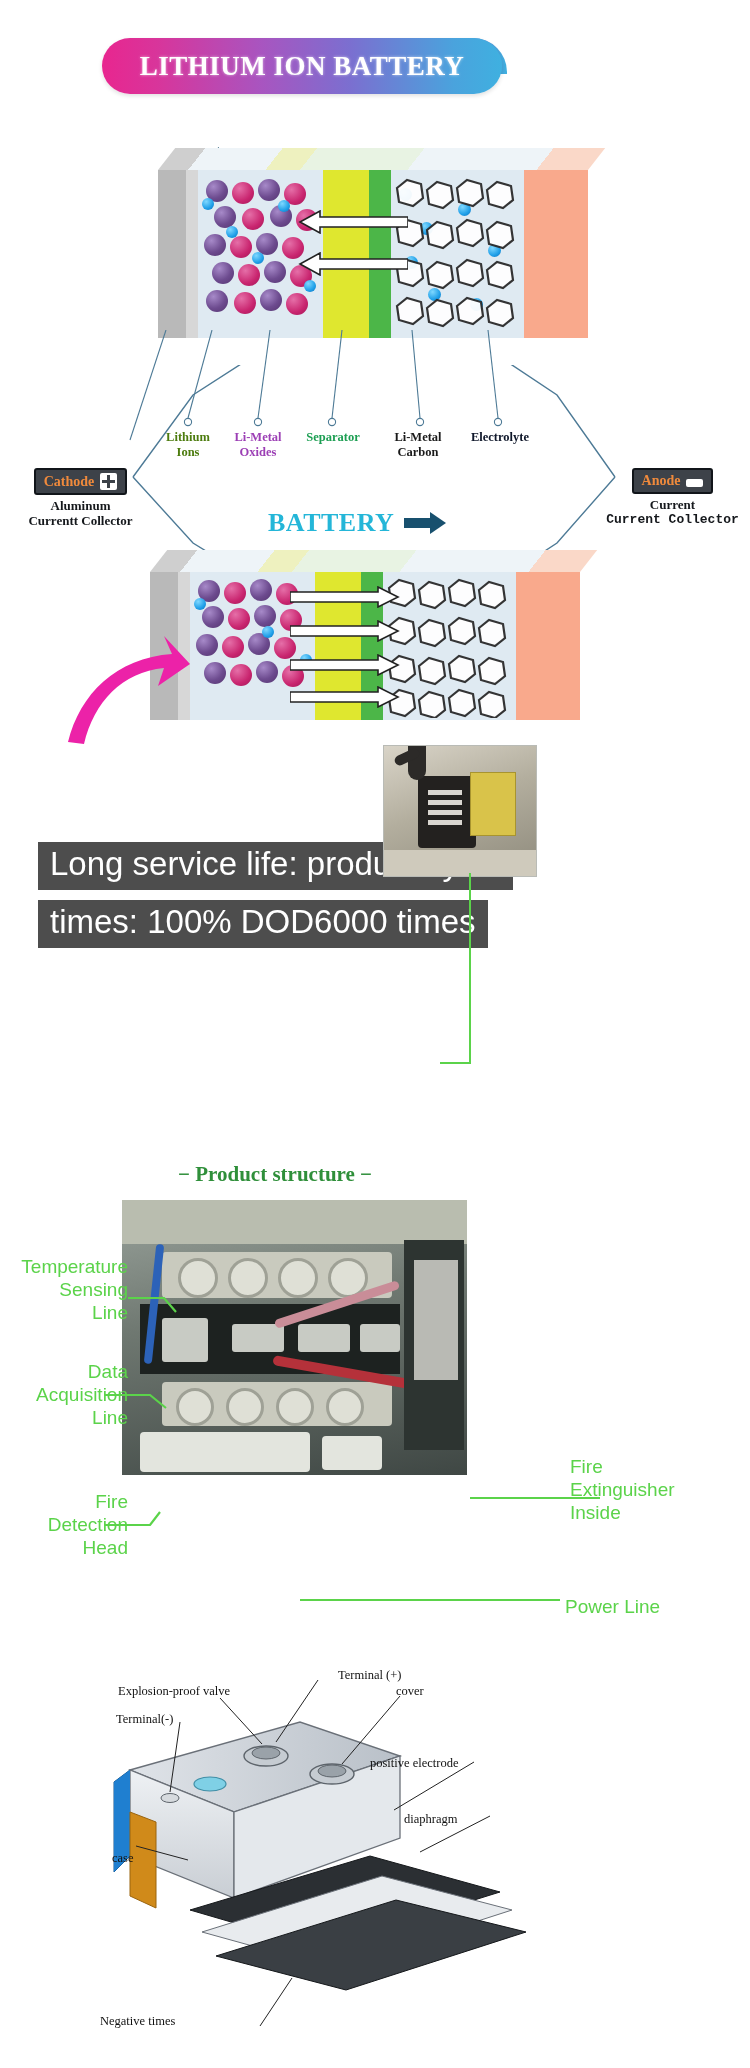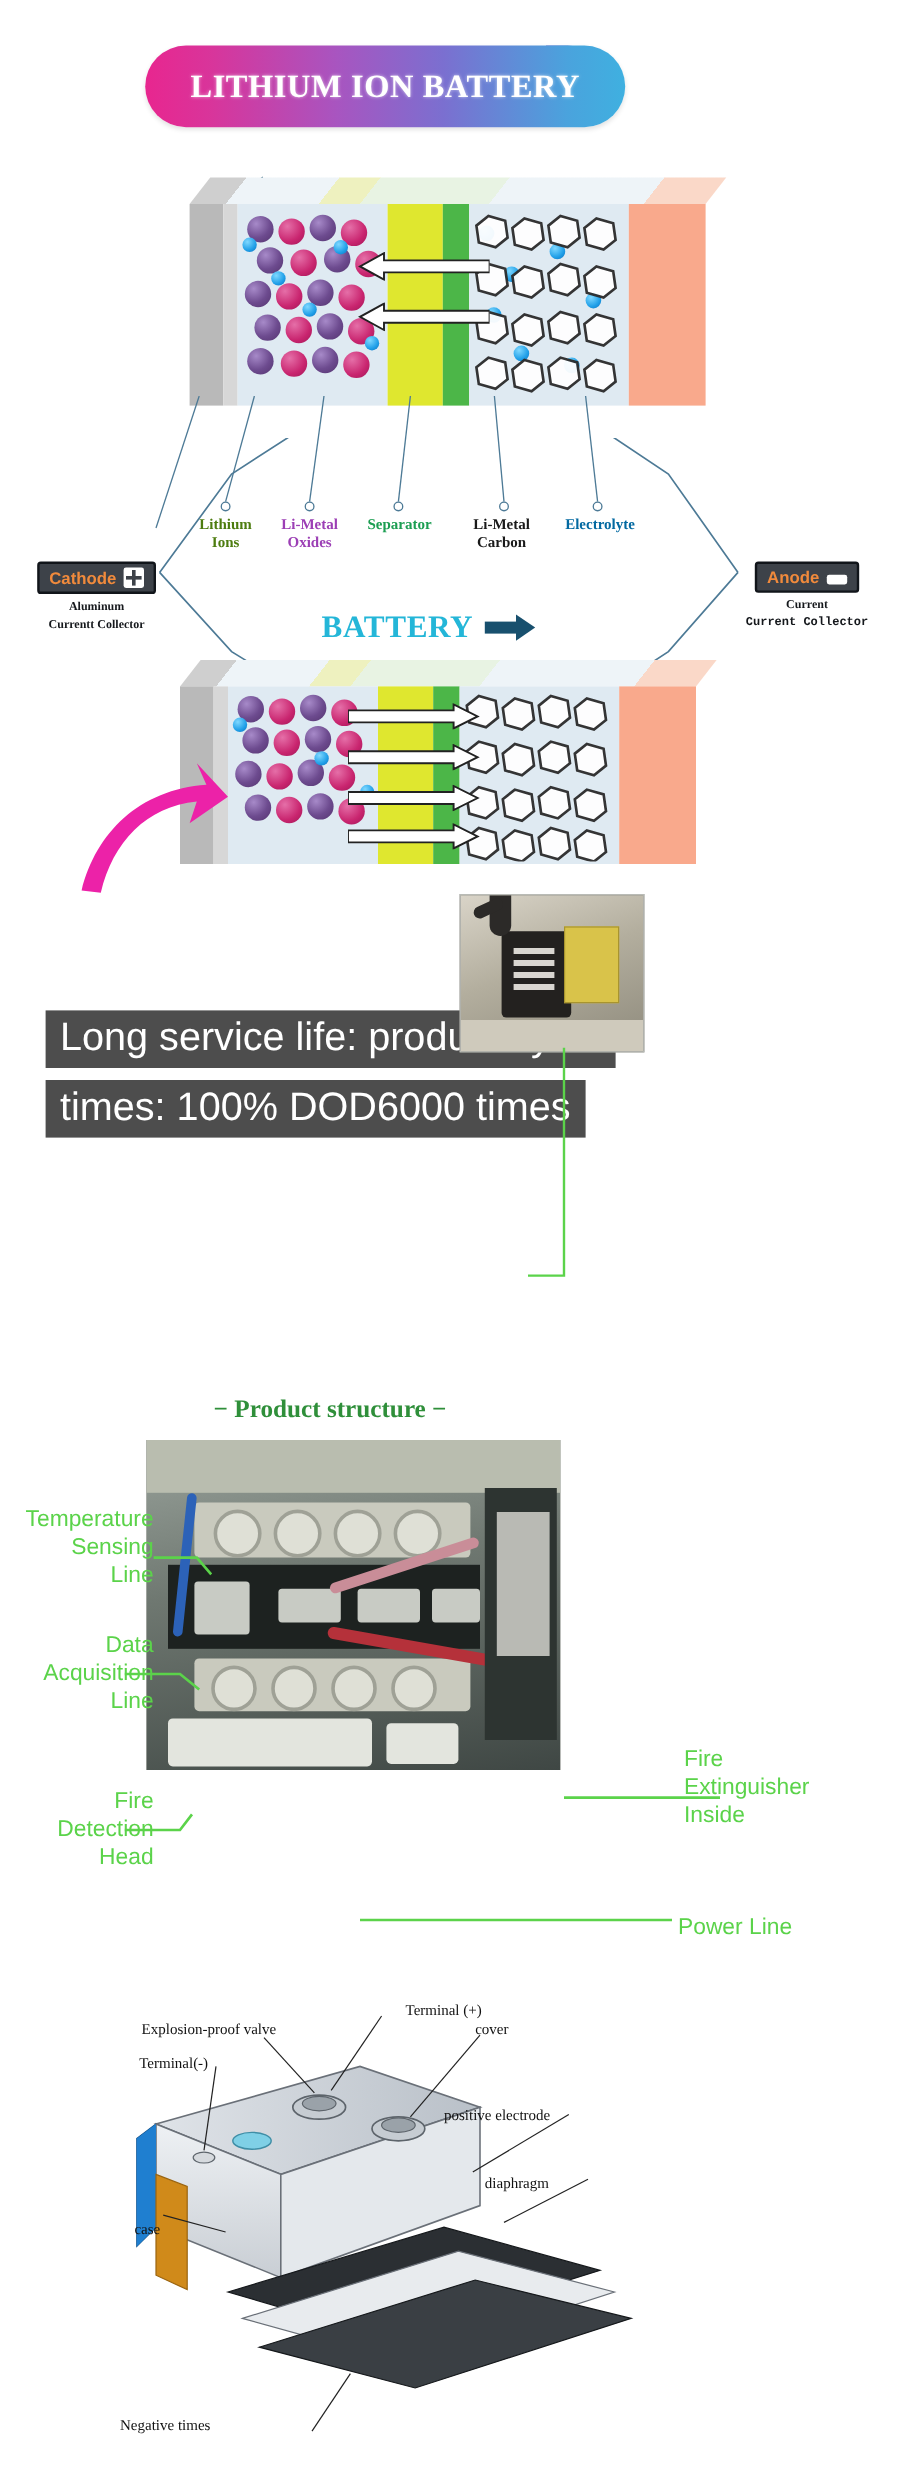--- a/index.html
+++ b/index.html
@@ -5,21 +5,21 @@
   html,body{margin:0;padding:0;}
   body{
     width:750px;height:2068px;background:#ffffff;
     font-family:"Liberation Sans",sans-serif;
     position:relative;overflow:hidden;
   }
   .page{position:relative;width:750px;height:2068px;}
 
   
   .title-banner{
-    position:absolute;left:121px;top:38px;width:400px;height:68px;
+    position:absolute;left:102px;top:38px;width:400px;height:56px;
     border-radius:34px;
     background:linear-gradient(90deg,#e8268f 0%,#d8359b 14%,#a855c0 40%,#7b6fd0 62%,#4aa3dd 88%,#3fb0e0 100%);
     display:flex;align-items:center;justify-content:center;
     box-shadow:0 2px 4px rgba(0,0,0,.12);
   }
   .title-banner .txt{
     font-family:"Liberation Serif",serif;
     font-weight:bold;font-size:27px;letter-spacing:.5px;color:#ffffff;
     text-shadow:0 0 3px rgba(255,255,255,.65);
     white-space:nowrap;
@@ -70,40 +70,40 @@
   .hexmesh{position:absolute;opacity:.95;}
 
   .layer-label{
     position:absolute;text-align:center;
     font-family:"Liberation Serif",serif;font-weight:bold;font-size:12.5px;line-height:15px;
   }
   .lbl-lithium{color:#4d7c0f;}
   .lbl-oxide{color:#9c3fb5;}
   .lbl-sep{color:#1c9e52;}
   .lbl-carbon{color:#1a1a1a;}
-  .lbl-elyte{color:#0369a1;}
+  .lbl-elyte{color:#0f172a;}
 
   
   .pole{position:absolute;text-align:center;}
   .pole-box{
     display:inline-flex;align-items:center;gap:6px;
     background:#3d4249;border:2px solid #11151a;border-radius:3px;
     padding:3px 8px;
   }
   .pole-box .nm{
-    font-family:Liberation Sans, sans-serif;font-weight:bold;font-size:14px;color:#f08a3c;
+    font-family:Liberation Serif, serif;font-weight:bold;font-size:14px;color:#f08a3c;
   }
   .sign{
     width:17px;height:17px;background:#ffffff;position:relative;flex:0 0 auto;border-radius:2px;
   }
   .sign.plus:before{content:"";position:absolute;left:7px;top:2px;width:3px;height:13px;background:#3d4249;}
   .sign.plus:after{content:"";position:absolute;left:2px;top:7px;width:13px;height:3px;background:#3d4249;}
   .sign.minus{height:8px;margin-top:4px;}
   .pole-sub{
-    font-family:"Liberation Serif",serif;font-weight:bold;font-size:10px;line-height:15px;color:#15181c;
+    font-family:"Liberation Serif",serif;font-weight:bold;font-size:13px;line-height:15px;color:#15181c;
     margin-top:3px;white-space:nowrap;
   }
 
   
   .swoosh{position:absolute;left:60px;top:620px;width:130px;height:130px;}
 
   
   .band{
     position:absolute;background:#4d4d4d;color:#ffffff;
     font-family:"Liberation Sans",sans-serif;font-weight:400;

